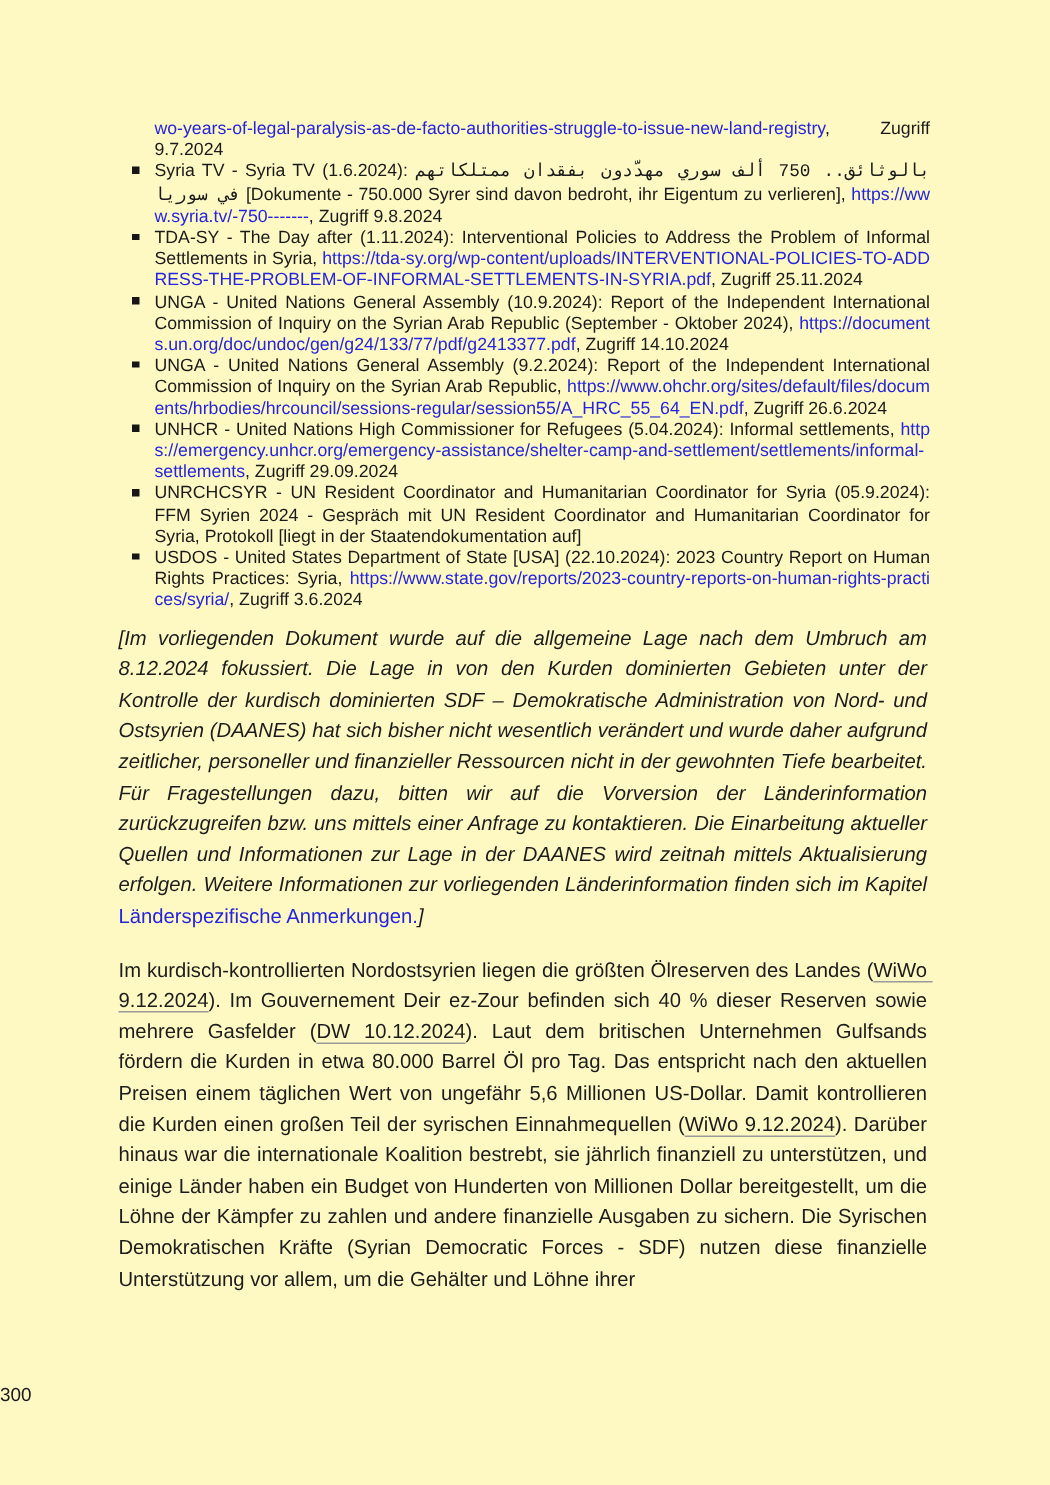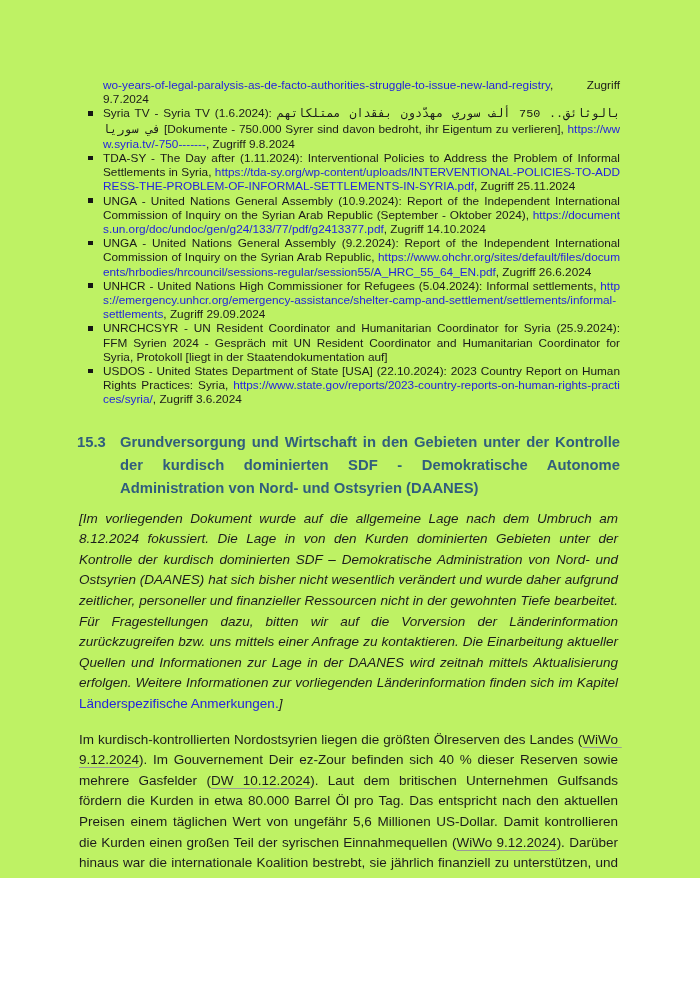--- a/index.html
+++ b/index.html
@@ -1,19 +1,19 @@
 <!DOCTYPE html>
 <html lang="de"><head>
 <meta charset="utf-8">
 <style>
   html,body{margin:0;padding:0;background:#ffffff;}
   .page{
     position:relative;
-    width:700px;height:878px;
-    background:#bef264;
+    width:700px;height:990px;
+    background:#fef9c3;
     font-family:"Liberation Sans","DejaVu Sans",sans-serif;
     color:#1a1a1a;
     overflow:hidden;
   }
   .content{
     position:absolute;
     left:77px;top:78px;
     width:543px;
   }
   
@@ -80,28 +80,24 @@
 <div class="page">
   <div class="content">
 
     <ul class="bib-list">
         <li class="bib-item no-bullet"><a class="seg seg-link">wo-years-of-legal-paralysis-as-de-facto-authorities-struggle-to-issue-new-land-registry</a><span class="seg seg-text">, Zugriff 9.7.2024</span></li>
         <li class="bib-item"><span class="bullet"></span><span class="seg seg-text">Syria TV - Syria TV (1.6.2024): </span><span class="seg seg-arabic">بالوثائق.. 750 ألف سوري مهدّدون بفقدان ممتلكاتهم في سوريا</span><span class="seg seg-text"> [Dokumente - 750.000 Syrer sind davon bedroht, ihr Eigentum zu verlieren], </span><a class="seg seg-link">https://www.syria.tv/-750-------</a><span class="seg seg-text">, Zugriff 9.8.2024</span></li>
         <li class="bib-item"><span class="bullet"></span><span class="seg seg-text">TDA-SY - The Day after (1.11.2024): Interventional Policies to Address the Problem of Informal Settlements in Syria, </span><a class="seg seg-link">https://tda-sy.org/wp-content/uploads/INTERVENTIONAL-POLICIES-TO-ADDRESS-THE-PROBLEM-OF-INFORMAL-SETTLEMENTS-IN-SYRIA.pdf</a><span class="seg seg-text">, Zugriff 25.11.2024</span></li>
         <li class="bib-item"><span class="bullet"></span><span class="seg seg-text">UNGA - United Nations General Assembly (10.9.2024): Report of the Independent International Commission of Inquiry on the Syrian Arab Republic (September - Oktober 2024), </span><a class="seg seg-link">https://documents.un.org/doc/undoc/gen/g24/133/77/pdf/g2413377.pdf</a><span class="seg seg-text">, Zugriff 14.10.2024</span></li>
         <li class="bib-item"><span class="bullet"></span><span class="seg seg-text">UNGA - United Nations General Assembly (9.2.2024): Report of the Independent International Commission of Inquiry on the Syrian Arab Republic, </span><a class="seg seg-link">https://www.ohchr.org/sites/default/files/documents/hrbodies/hrcouncil/sessions-regular/session55/A_HRC_55_64_EN.pdf</a><span class="seg seg-text">, Zugriff 26.6.2024</span></li>
         <li class="bib-item"><span class="bullet"></span><span class="seg seg-text">UNHCR - United Nations High Commissioner for Refugees (5.04.2024): Informal settlements, </span><a class="seg seg-link">https://emergency.unhcr.org/emergency-assistance/shelter-camp-and-settlement/settlements/informal-settlements</a><span class="seg seg-text">, Zugriff 29.09.2024</span></li>
-        <li class="bib-item"><span class="bullet"></span><span class="seg seg-text">UNRCHCSYR - UN Resident Coordinator and Humanitarian Coordinator for Syria (25.9.2024): FFM Syrien 2024 - Gespräch mit UN Resident Coordinator and Humanitarian Coordinator for Syria, Protokoll [liegt in der Staatendokumentation auf]</span></li>
+        <li class="bib-item"><span class="bullet"></span><span class="seg seg-text">UNRCHCSYR - UN Resident Coordinator and Humanitarian Coordinator for Syria (05.9.2024): FFM Syrien 2024 - Gespräch mit UN Resident Coordinator and Humanitarian Coordinator for Syria, Protokoll [liegt in der Staatendokumentation auf]</span></li>
         <li class="bib-item"><span class="bullet"></span><span class="seg seg-text">USDOS - United States Department of State [USA] (22.10.2024): 2023 Country Report on Human Rights Practices: Syria, </span><a class="seg seg-link">https://www.state.gov/reports/2023-country-reports-on-human-rights-practices/syria/</a><span class="seg seg-text">, Zugriff 3.6.2024</span></li>
       </ul>
 
-    <div class="section-heading">
-      <span class="sec-num">15.3</span>
-      <h2 class="sec-title">Grundversorgung und Wirtschaft in den Gebieten unter der Kontrolle der kurdisch dominierten SDF - Demokratische Autonome Administration von Nord- und Ostsyrien (DAANES)</h2>
-    </div>
 
 
     <p class="para italic-para"><span class="seg seg-text">[Im vorliegenden Dokument wurde auf die allgemeine Lage nach dem Umbruch am 8.12.2024 fokussiert. Die Lage in von den Kurden dominierten Gebieten unter der Kontrolle der kurdisch dominierten SDF – Demokratische Administration von Nord- und Ostsyrien (DAANES) hat sich bisher nicht wesentlich verändert und wurde daher aufgrund zeitlicher, personeller und finanzieller Ressourcen nicht in der gewohnten Tiefe bearbeitet. Für Fragestellungen dazu, bitten wir auf die Vorversion der Länderinformation zurückzugreifen bzw. uns mittels einer Anfrage zu kontaktieren. Die Einarbeitung aktueller Quellen und Informationen zur Lage in der DAANES wird zeitnah mittels Aktualisierung erfolgen. Weitere Informationen zur vorliegenden Länderinformation finden sich im Kapitel </span><a class="seg seg-link">Länderspezifische Anmerkungen.</a><span class="seg seg-text">]</span></p>
 
     <p class="para body-para"><span class="seg seg-text">Im kurdisch-kontrollierten Nordostsyrien liegen die größten Ölreserven des Landes (</span><a class="seg seg-cite">WiWo 9.12.2024</a><span class="seg seg-text">). Im Gouvernement Deir ez-Zour befinden sich 40 % dieser Reserven sowie mehrere Gasfelder (</span><a class="seg seg-cite">DW 10.12.2024</a><span class="seg seg-text">). Laut dem britischen Unternehmen Gulfsands fördern die Kurden in etwa 80.000 Barrel Öl pro Tag. Das entspricht nach den aktuellen Preisen einem täglichen Wert von ungefähr 5,6 Millionen US-Dollar. Damit kontrollieren die Kurden einen großen Teil der syrischen Einnahmequellen (</span><a class="seg seg-cite">WiWo 9.12.2024</a><span class="seg seg-text">). Darüber hinaus war die internationale Koalition bestrebt, sie jährlich finanziell zu unterstützen, und einige Länder haben ein Budget von Hunderten von Millionen Dollar bereitgestellt, um die Löhne der Kämpfer zu zahlen und andere finanzielle Ausgaben zu sichern. Die Syrischen Demokratischen Kräfte (Syrian Democratic Forces - SDF) nutzen diese finanzielle Unterstützung vor allem, um die Gehälter und Löhne ihrer</span></p>
 
   </div>
 
   <div class="page-number">300</div>
 </div>

